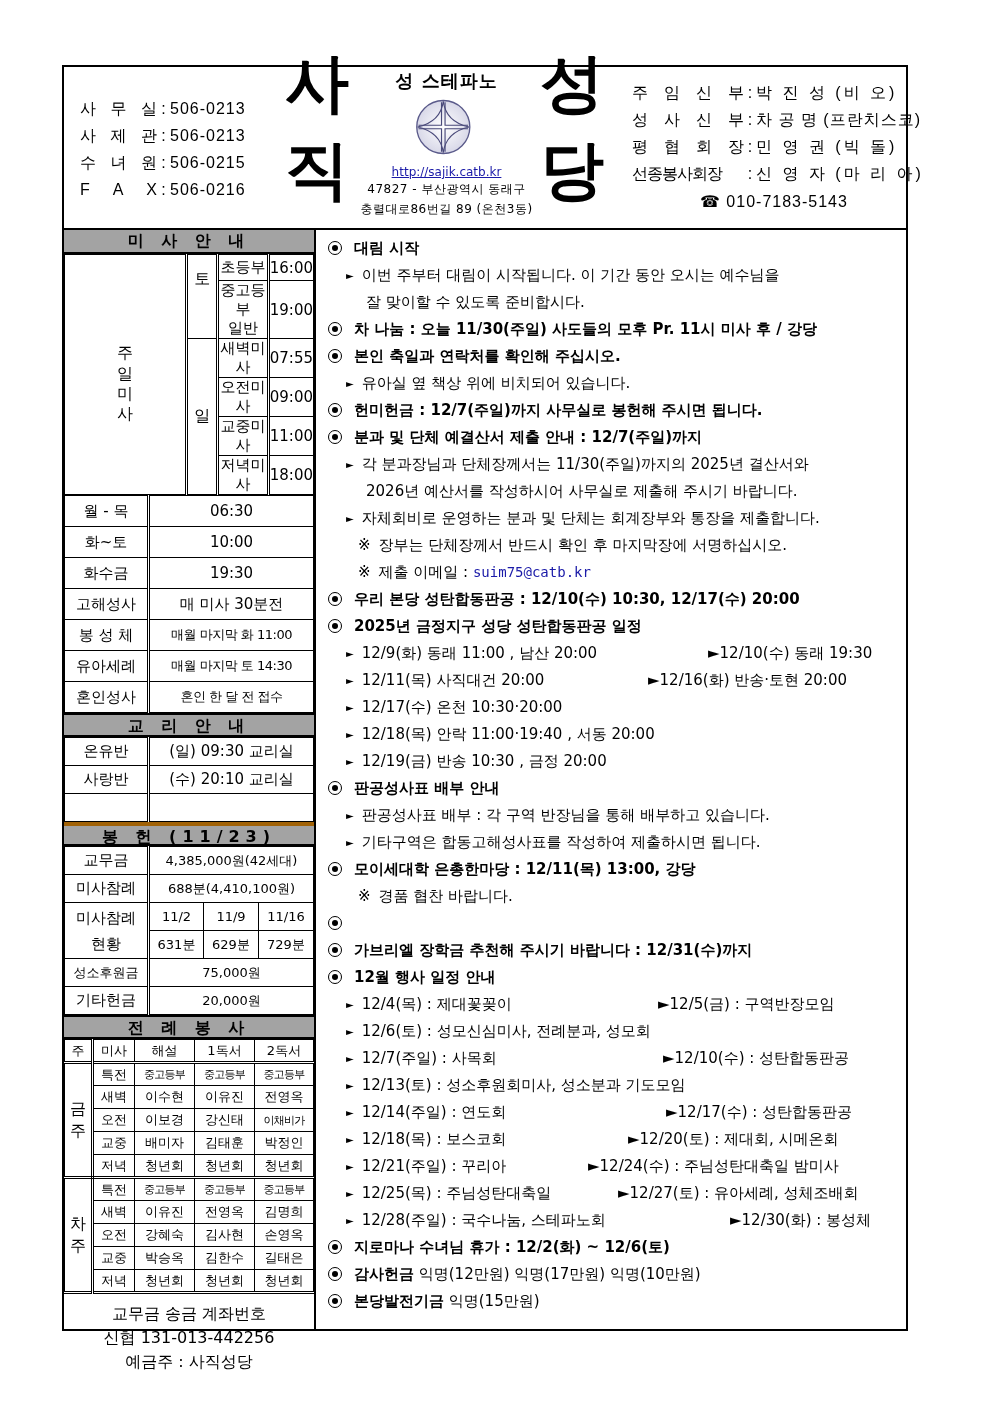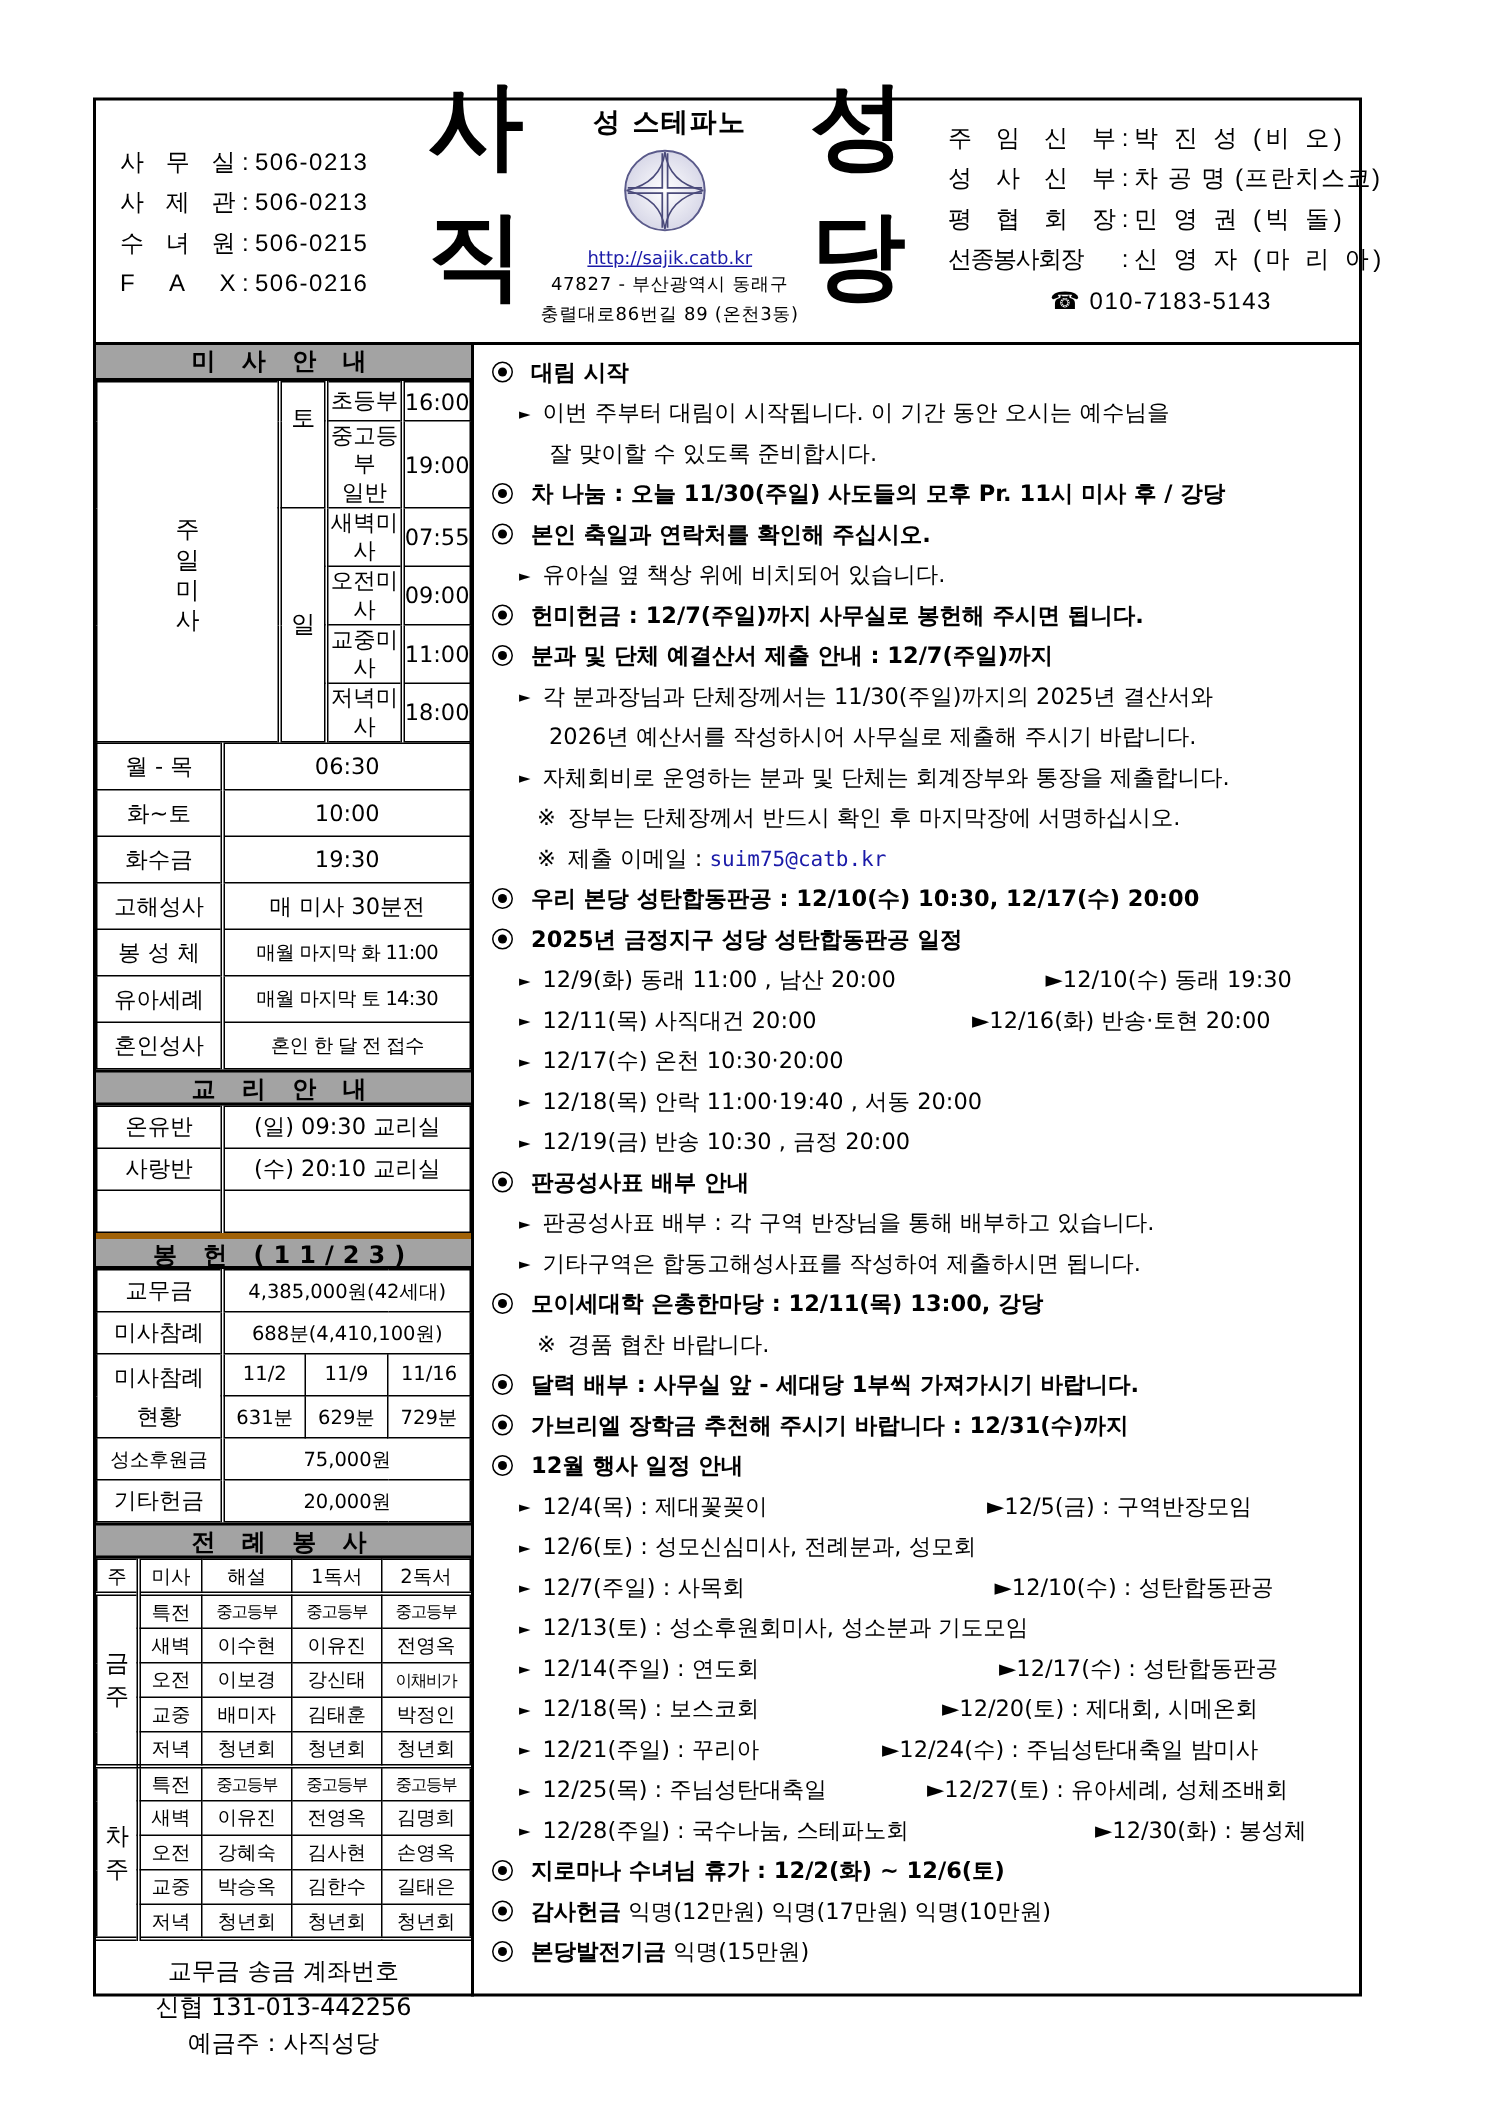--- a/index.html
+++ b/index.html
@@ -416,35 +416,35 @@
       <div class="line head"><span class="bullet"></span><span>분과 및 단체 예결산서 제출 안내 : 12/7(주일)까지</span></div>
       <div class="line sub"><span class="tri">►</span><span>각 분과장님과 단체장께서는 11/30(주일)까지의 2025년 결산서와</span></div>
       <div class="line cont"><span>2026년 예산서를 작성하시어 사무실로 제출해 주시기 바랍니다.</span></div>
       <div class="line sub"><span class="tri">►</span><span>자체회비로 운영하는 분과 및 단체는 회계장부와 통장을 제출합니다.</span></div>
       <div class="line note"><span class="mark">※</span><span>장부는 단체장께서 반드시 확인 후 마지막장에 서명하십시오.</span></div>
       <div class="line note"><span class="mark">※</span><span>제출 이메일 : </span><span class="email">suim75@catb.kr</span></div>
       <div class="line head"><span class="bullet"></span><span>우리 본당 성탄합동판공 : 12/10(수) 10:30, 12/17(수) 20:00</span></div>
       <div class="line head"><span class="bullet"></span><span>2025년 금정지구 성당 성탄합동판공 일정</span></div>
       <div class="line">
         <div class="sub" style="position: absolute; left: 0px;"><span class="tri">►</span><span>12/9(화) 동래 11:00 , 남산 20:00</span></div>
-        <div style="position: absolute; left: 379px;"><span class="tri">►</span><span>12/10(수) 동래 19:30</span></div>
+        <div style="position: absolute; left: 390px;"><span class="tri">►</span><span>12/10(수) 동래 19:30</span></div>
       </div>
       <div class="line">
         <div class="sub" style="position: absolute; left: 0px;"><span class="tri">►</span><span>12/11(목) 사직대건 20:00</span></div>
         <div style="position: absolute; left: 330px;"><span class="tri">►</span><span>12/16(화) 반송·토현 20:00</span></div>
       </div>
       <div class="line sub"><span class="tri">►</span><span>12/17(수) 온천 10:30·20:00</span></div>
       <div class="line sub"><span class="tri">►</span><span>12/18(목) 안락 11:00·19:40 , 서동 20:00</span></div>
       <div class="line sub"><span class="tri">►</span><span>12/19(금) 반송 10:30 , 금정 20:00</span></div>
       <div class="line head"><span class="bullet"></span><span>판공성사표 배부 안내</span></div>
       <div class="line sub"><span class="tri">►</span><span>판공성사표 배부 : 각 구역 반장님을 통해 배부하고 있습니다.</span></div>
       <div class="line sub"><span class="tri">►</span><span>기타구역은 합동고해성사표를 작성하여 제출하시면 됩니다.</span></div>
       <div class="line head"><span class="bullet"></span><span>모이세대학 은총한마당 : 12/11(목) 13:00, 강당</span></div>
       <div class="line note"><span class="mark">※</span><span>경품 협찬 바랍니다.</span></div>
-      <div class="line head"><span class="bullet"></span><span>달력 배부 : 사무실 앞 - 세대당 1부씩 가져가시기 바랍니다.</span></div>
+      <div class="line head"><span class="bullet"></span></div>
       <div class="line head"><span class="bullet"></span><span>가브리엘 장학금 추천해 주시기 바랍니다 : 12/31(수)까지</span></div>
       <div class="line head"><span class="bullet"></span><span>12월 행사 일정 안내</span></div>
       <div class="line">
         <div class="sub" style="position: absolute; left: 0px;"><span class="tri">►</span><span>12/4(목) : 제대꽃꽂이</span></div>
         <div style="position: absolute; left: 340px;"><span class="tri">►</span><span>12/5(금) : 구역반장모임</span></div>
       </div>
       <div class="line sub"><span class="tri">►</span><span>12/6(토) : 성모신심미사, 전례분과, 성모회</span></div>
       <div class="line">
         <div class="sub" style="position: absolute; left: 0px;"><span class="tri">►</span><span>12/7(주일) : 사목회</span></div>
         <div style="position: absolute; left: 345px;"><span class="tri">►</span><span>12/10(수) : 성탄합동판공</span></div>

